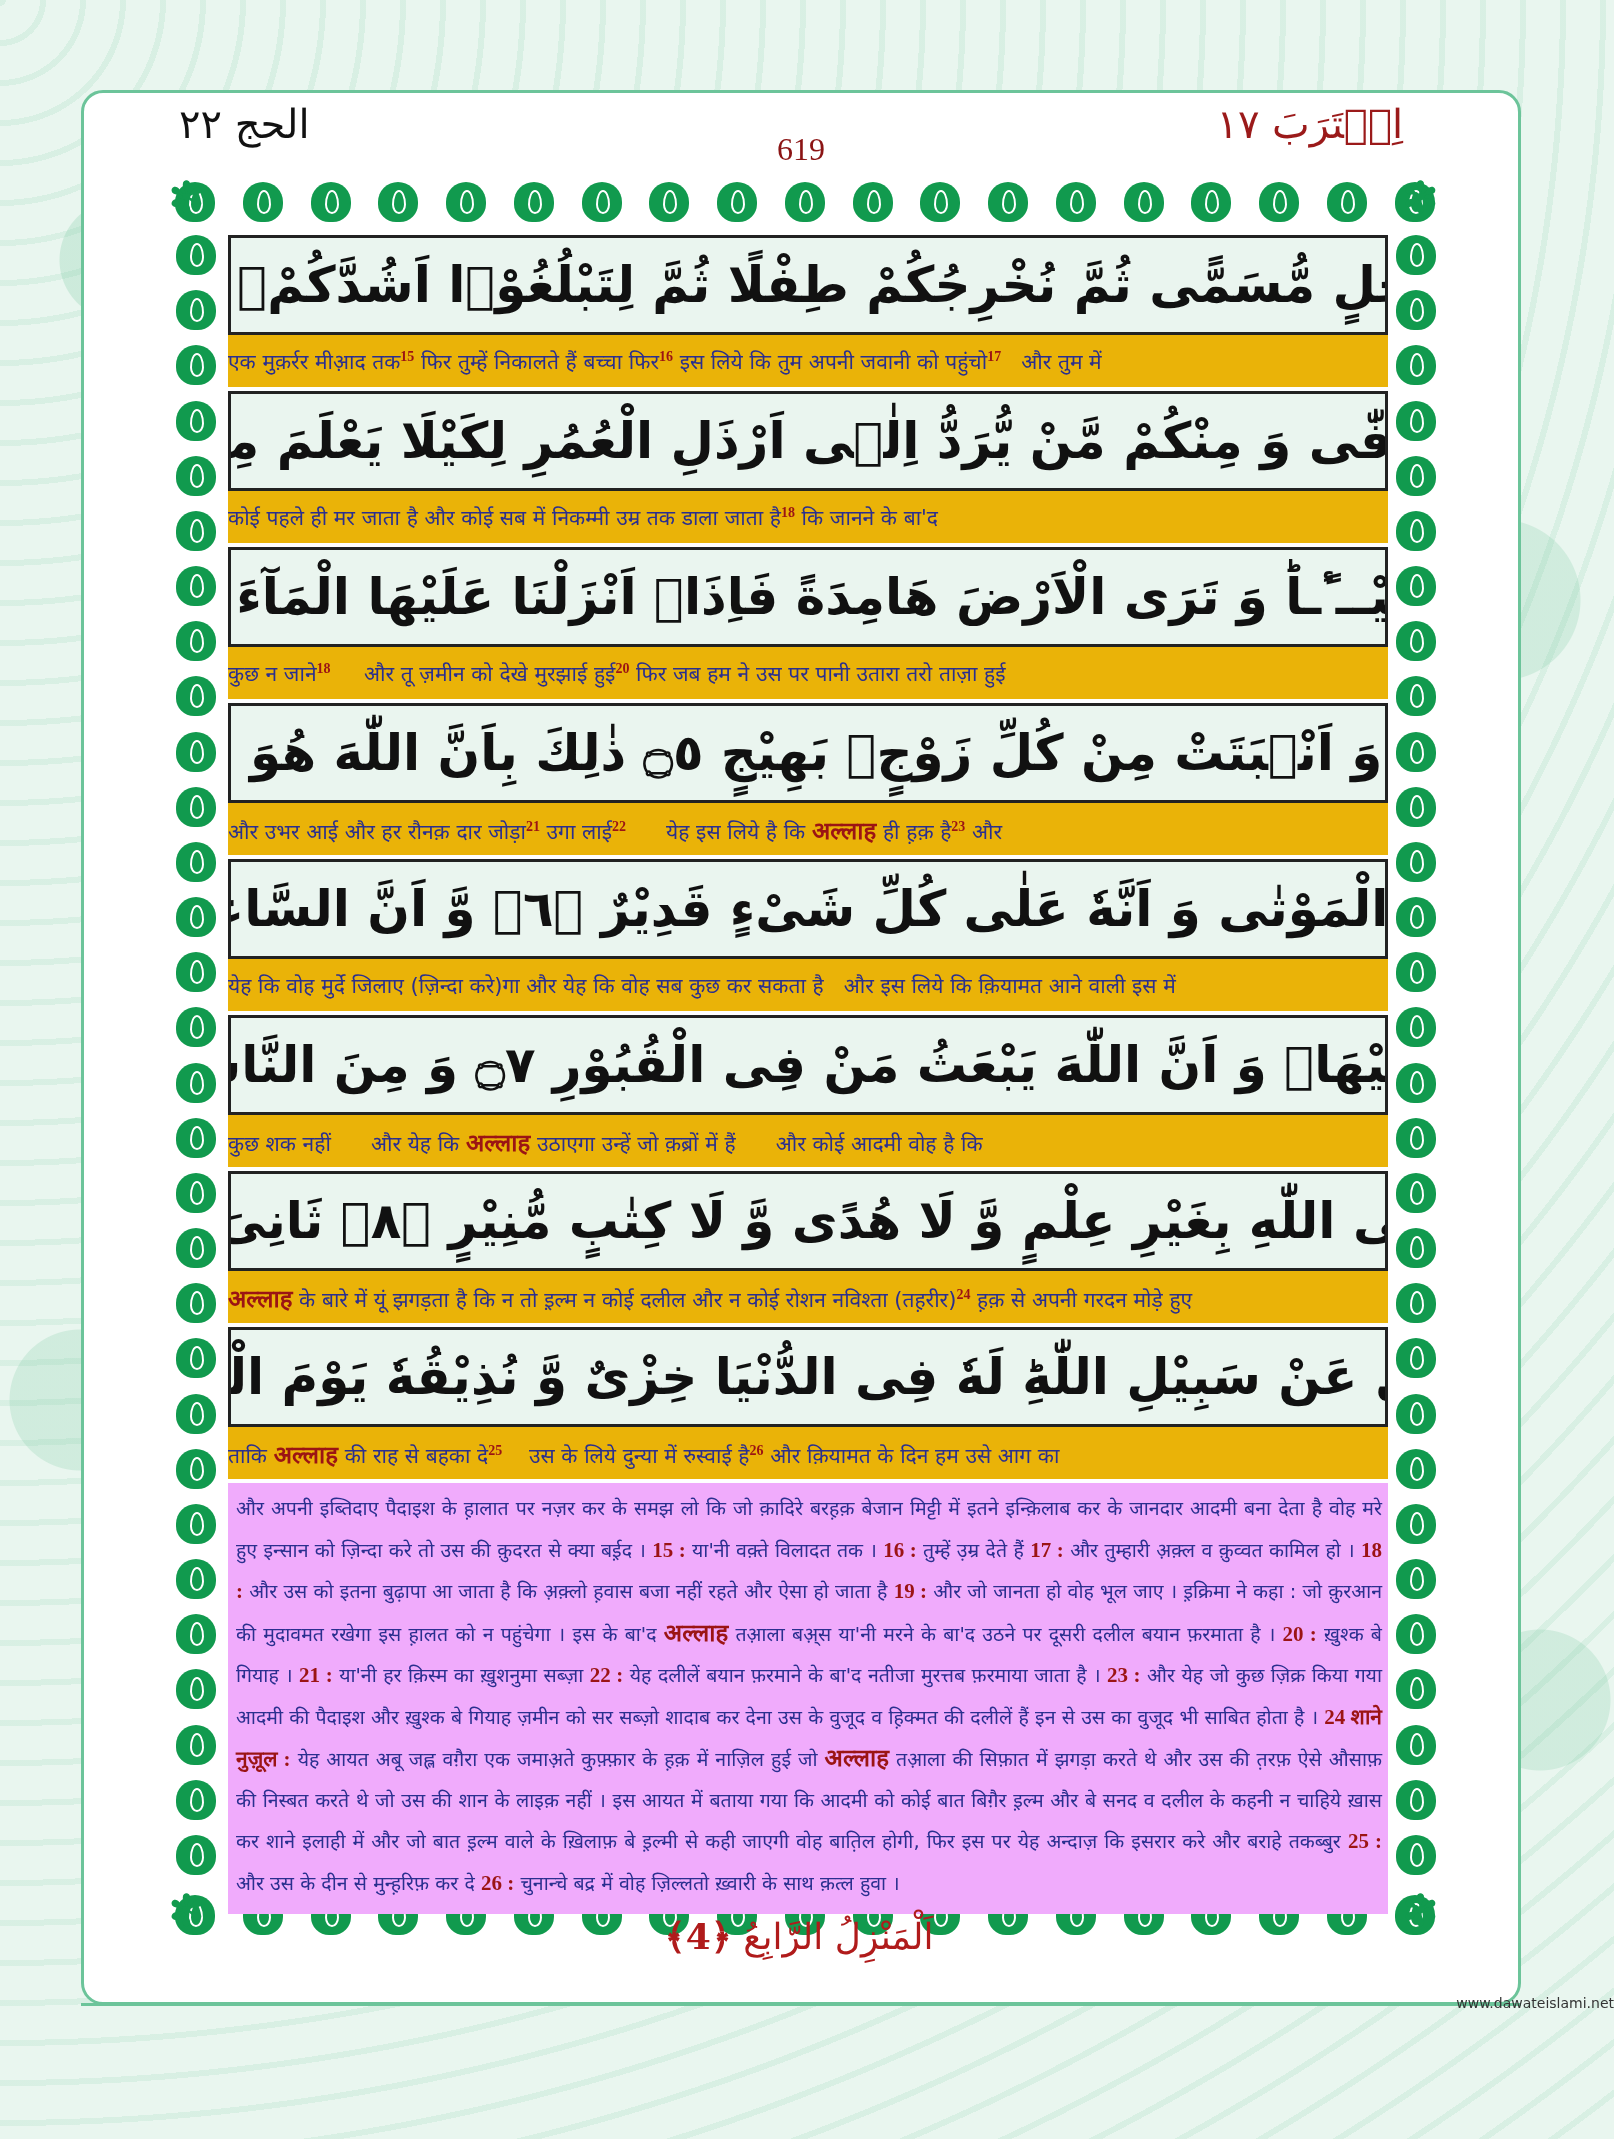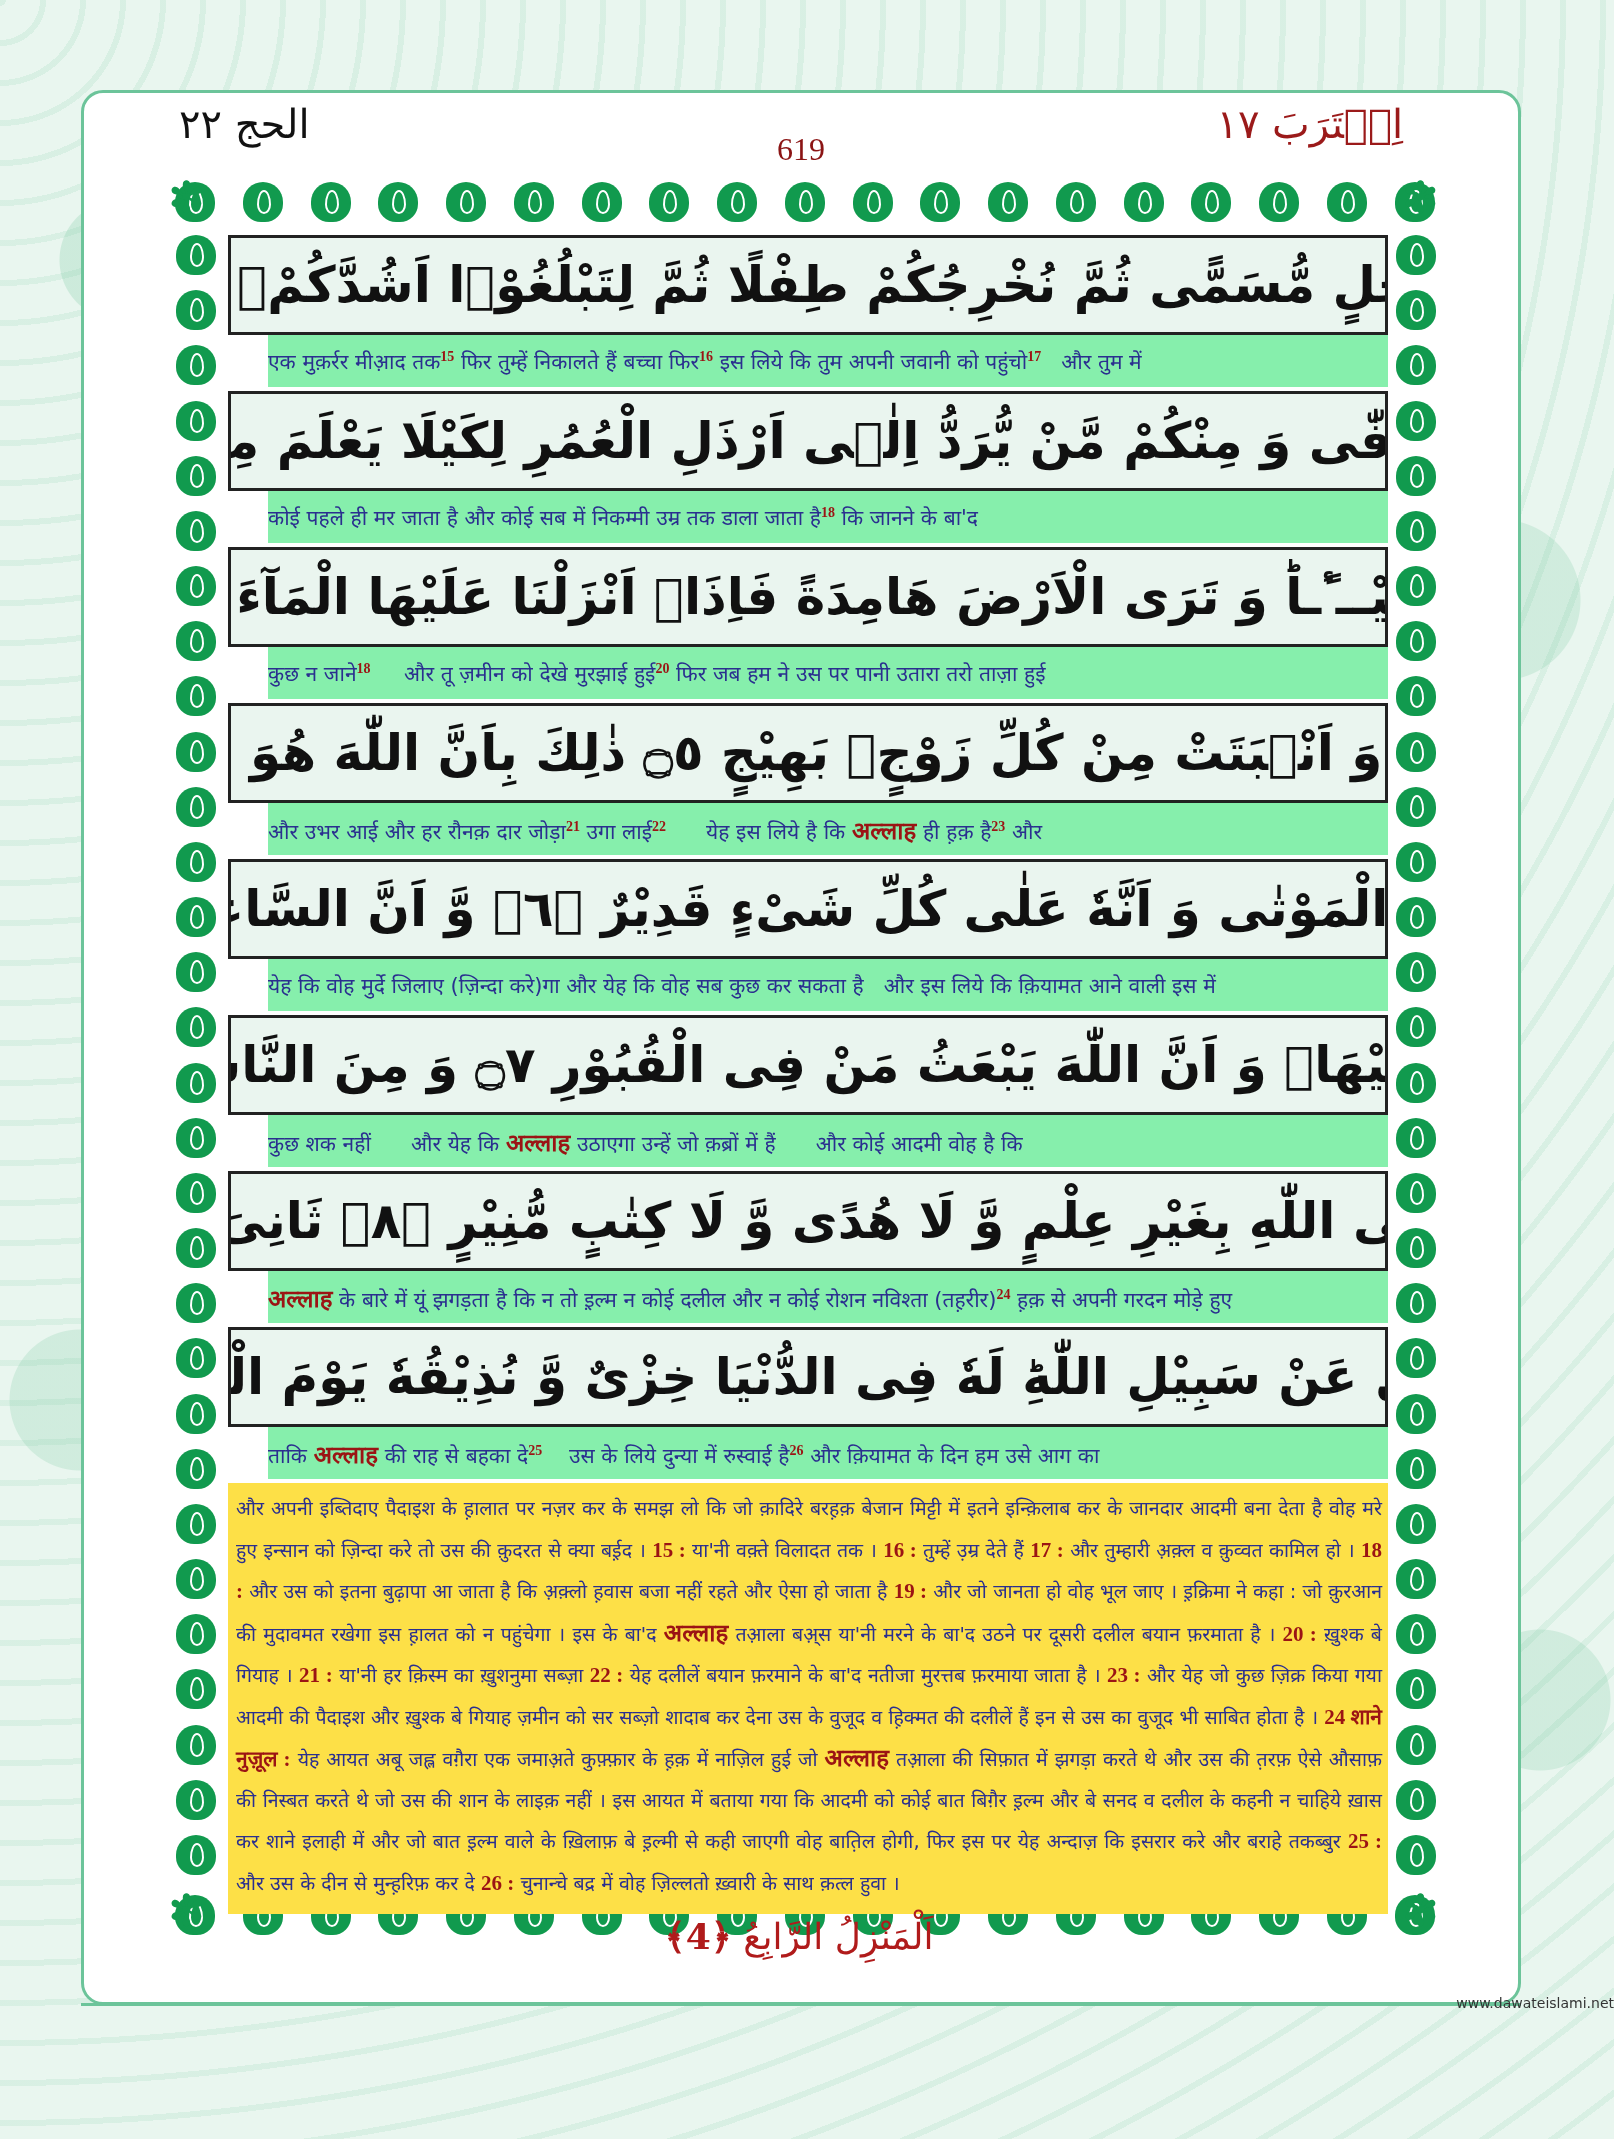--- a/index.html
+++ b/index.html
@@ -46,29 +46,28 @@
     border:3px solid #222; background:#eaf5ef;
     height:100px; box-sizing:border-box;
     display:flex; align-items:center; justify-content:center;
     direction:rtl; font-family:"DejaVu Sans", sans-serif;
     font-size:50px; font-weight:bold; color:#111; white-space:nowrap; overflow:hidden;
     letter-spacing:0px;
   }
   .trans {
     height:52px; display:flex; align-items:center; justify-content:space-between;
     font-size:21px; color:#2a2f8f; white-space:nowrap; overflow:hidden;
-    background:#86efac;
-    margin-left:40px;
+    background:#eab308;
   }
   .trans sup { color:#9b1414; font-weight:bold; font-size:14px; font-family:"Liberation Serif", serif; }
   .allah { color:#9b1414; font-weight:bold; font-size:24px; }
   .block { margin-bottom:4px; }
 
   .commentary {
-    background:#fde047; padding:6px 6px 10px 8px; margin-top:0;
+    background:#f0abfc; padding:6px 6px 10px 8px; margin-top:0;
     font-size:19.5px; line-height:40.5px; color:#2a2f8f; text-align:justify;
   }
   .commentary .num { color:#9b1414; font-weight:bold; font-family:"Liberation Serif", serif; font-size:21px; }
 
   .manzil {
     position:absolute; left:0; right:16px; top:1915px; text-align:center;
     font-size:36px; color:#b01b1b; font-family:"DejaVu Serif", serif; direction:rtl;
   }
   .manzil .bracket { font-weight:bold; }
   .footer-url {

